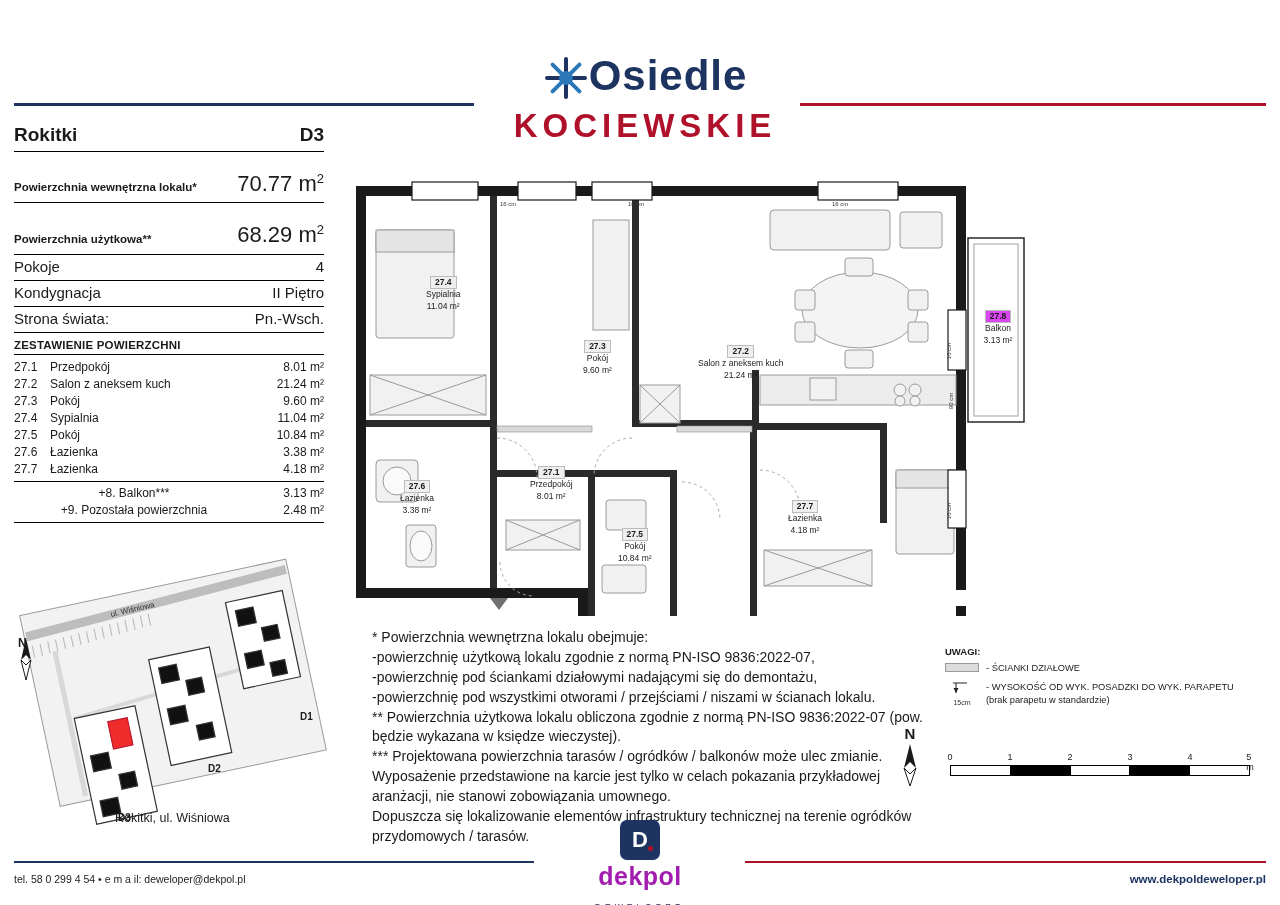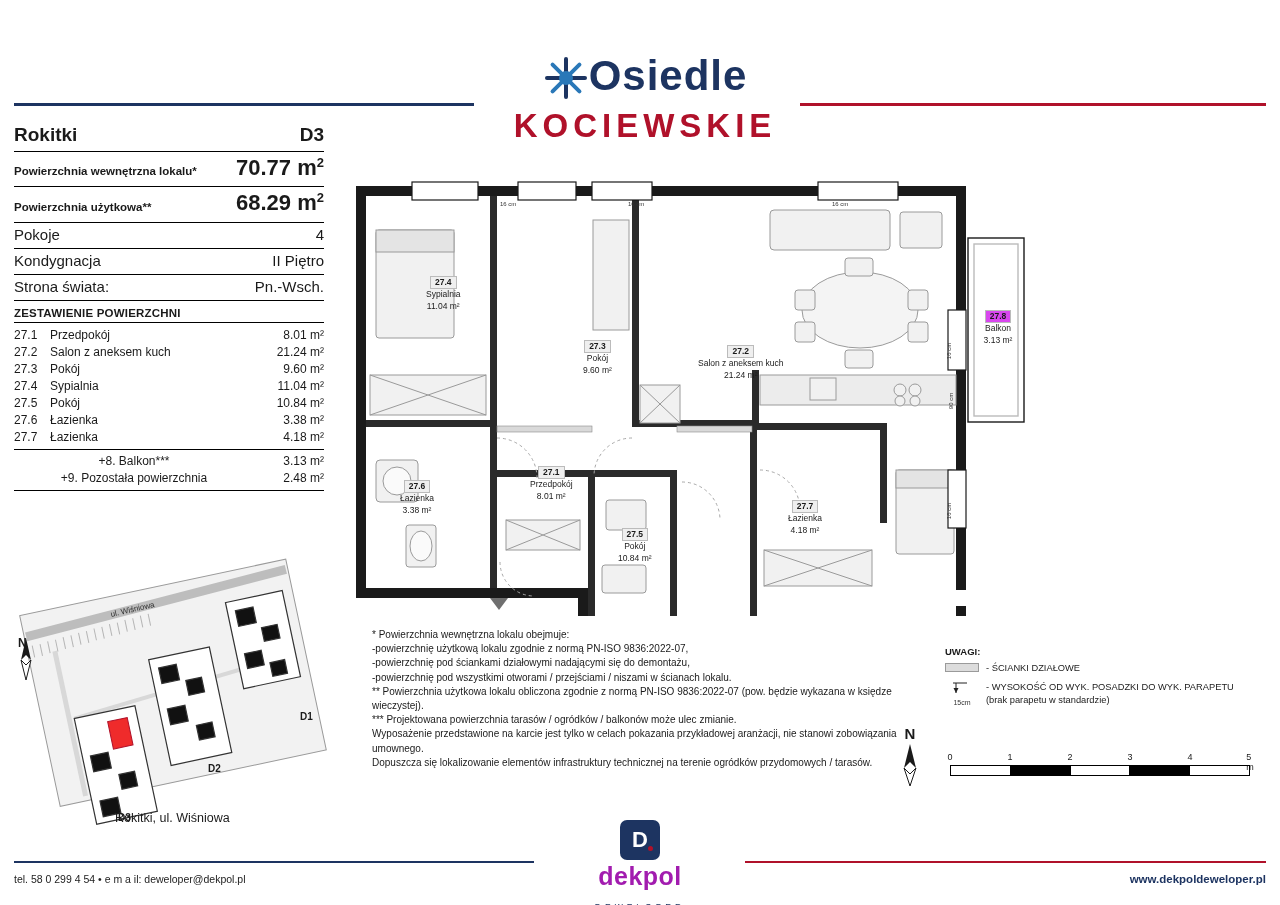--- a/index.html
+++ b/index.html
@@ -31,21 +31,21 @@
   .infopanel { position:absolute; left:14px; top:122px; width:310px; }
   .row-flat { display:flex; align-items:baseline; }
   .flat-label { font-size:25px; font-weight:bold; letter-spacing:.5px; }
   .flat-value { font-size:25px; font-weight:bold; margin-left:auto; }
   .row-build { display:flex; align-items:baseline; margin-top:2px; }
   .build-label { font-size:19px; font-weight:bold; }
   .build-value { font-size:19px; font-weight:bold; margin-left:auto; }
   .hr { border-top:1px solid #000; margin:5px 0 3px; }
   .row-area { display:flex; align-items:flex-end; }
   .area-label { font-size:11.5px; font-weight:bold; padding-bottom:4px; }
-  .area-value { font-size:22px; font-weight:bold; margin-left:auto; }
+  .area-value { font-size:22px; font-weight:normal; margin-left:auto;margin-top:16px; }
   .area-value sup { font-size:13px; }
   .row-simple { display:flex; font-size:15px; }
   .row-simple .k { }
   .row-simple .v { margin-left:auto; }
   .zest { font-size:11.5px; font-weight:bold; letter-spacing:.2px; padding:3px 0 2px; }
   .rooms { font-size:12px; }
   .rooms .r { display:flex; padding:1.5px 0; }
   .rooms .r .no { width:36px; }
   .rooms .r .nm { flex:1; }
   .rooms .r .ar { width:70px; text-align:right; }
@@ -61,21 +61,21 @@
   .sm-caption { position:absolute; left:105px; top:263px; font-size:12.5px; }
   .sm-d1 { position:absolute; left:290px; top:163px; font-size:10px; font-weight:bold; }
   .sm-d2 { position:absolute; left:198px; top:215px; font-size:10px; font-weight:bold; }
   .sm-d3 { position:absolute; left:108px; top:264px; font-size:10px; font-weight:bold; }
   .sm-street { position:absolute; left:100px; top:57px; font-size:8px; transform:rotate(-13deg); color:#333; }
 
   
   .plan { position:absolute; left:340px; top:170px; width:690px; height:460px; }
 
   
-  .notes { position:absolute; left:372px; top:628px; width:570px; font-size:10px; line-height:1.42; }
+  .notes { position:absolute; left:372px; top:628px; width:570px; font-size:14px; line-height:1.42; }
 
   
   .legend { position:absolute; left:945px; top:645px; width:320px; font-size:9.3px; line-height:1.4; }
   .legend .title { font-weight:bold; font-size:9.5px; margin-bottom:4px; }
   .legend .li { display:flex; align-items:flex-start; gap:7px; margin-bottom:6px; }
   .swatch { width:34px; height:9px; background:#dcdcdc; border:1px solid #9a9a9a; margin-top:1px; flex:none;}
   .dimicon { width:34px; flex:none; font-size:7px; text-align:center; color:#333; }
 
   
   .bigcompass { position:absolute; left:890px; top:725px; width:40px; text-align:center; }

